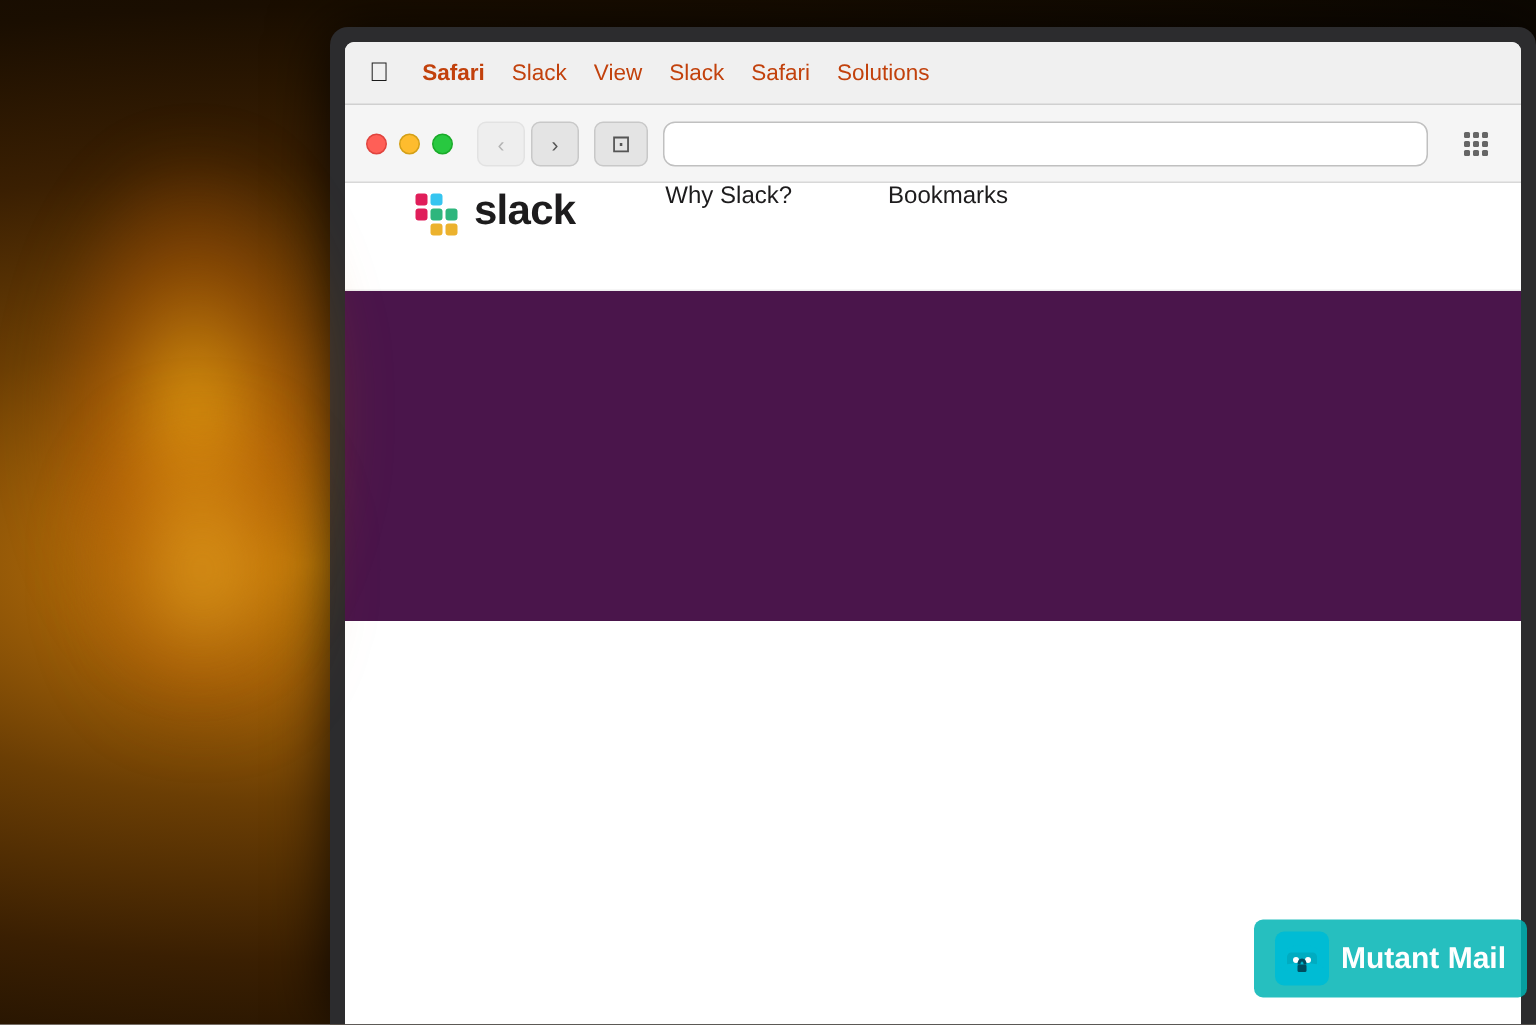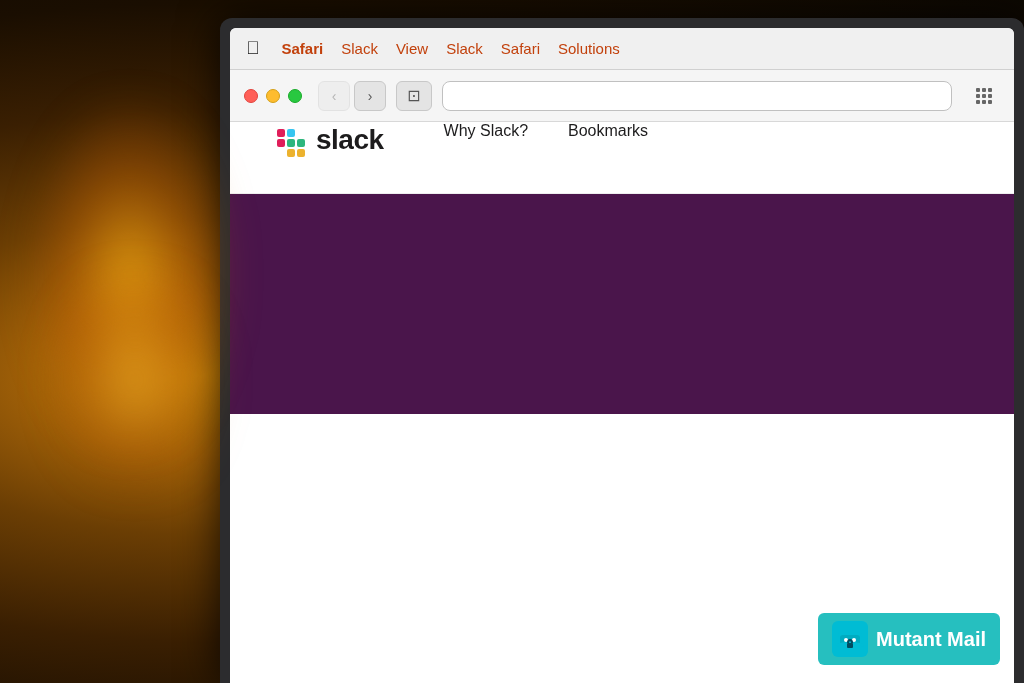--- a/index.html
+++ b/index.html
@@ -207,21 +207,21 @@
 
     .slack-wordmark {
       font-size: 28px;
       font-weight: 700;
       color: #1d1c1d;
       letter-spacing: -0.5px;
     }
 
     .slack-nav-links {
       display: flex;
-      gap: 40px;
+      gap: 64px;
       align-items: center;
     }
 
     .slack-nav-link {
       font-size: 16px;
       color: #1d1c1d;
       cursor: pointer;
       font-weight: 400;
     }
 
@@ -229,21 +229,21 @@
     .slack-hero {
       background: #4a154b;
       height: 220px;
       width: 100%;
     }
 
     
     .mutant-mail-watermark {
       position: absolute;
       bottom: 18px;
-      right: 24px;
+      right: 6px;
       z-index: 10;
       display: flex;
       align-items: center;
       gap: 8px;
       background: rgba(0,180,180,0.85);
       padding: 8px 14px;
       border-radius: 6px;
     }
 
     .mutant-mail-icon {

